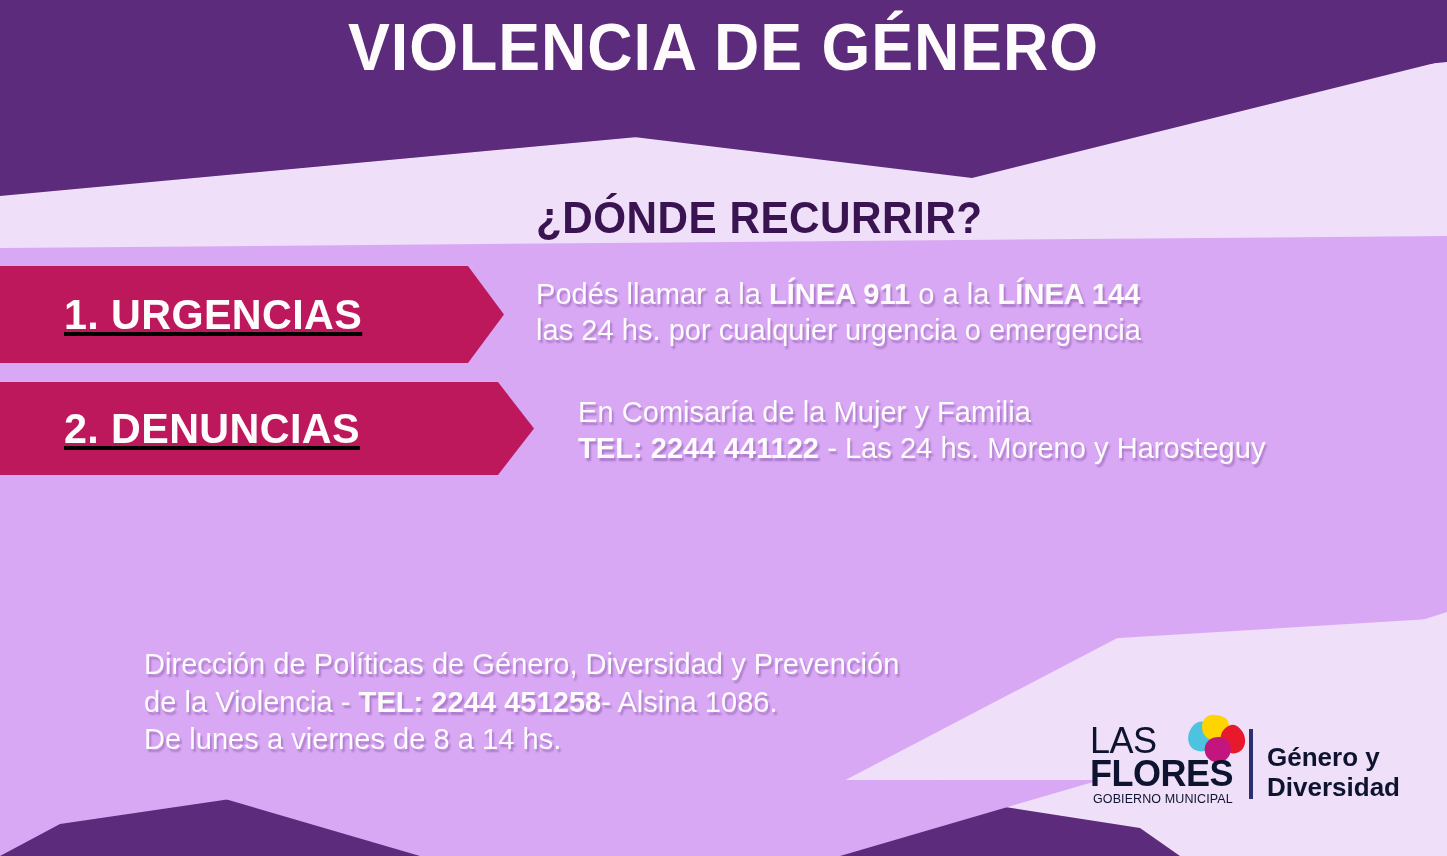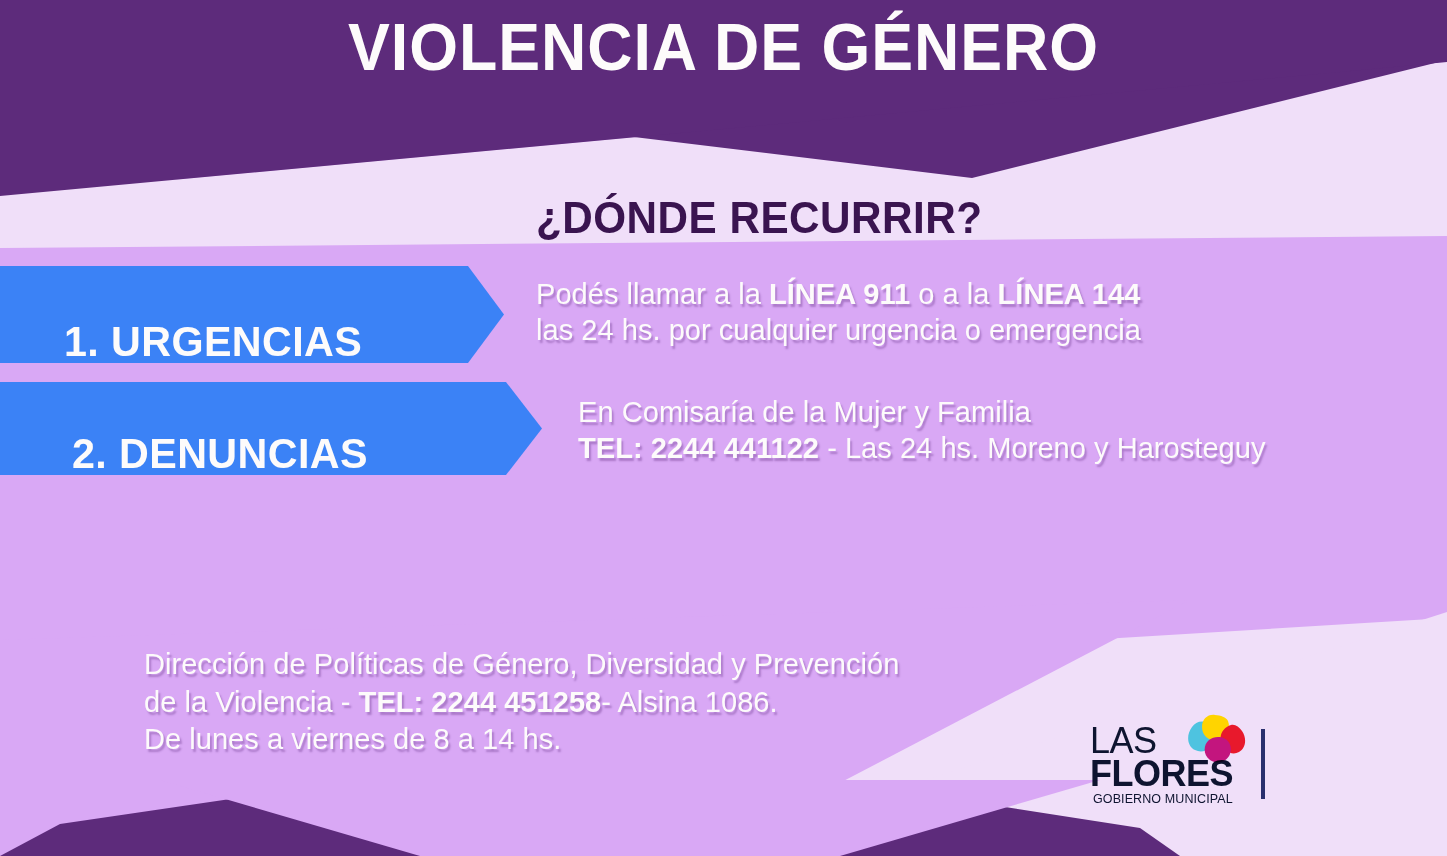--- a/index.html
+++ b/index.html
@@ -56,41 +56,42 @@
     line-height: 1;
     transform: scaleX(0.96);
     transform-origin: left top;
     white-space: nowrap;
     z-index: 5;
   }
 
   
   .bar {
     position: absolute;
-    background: #3b82f6;
+    background: #be185d;
     display: flex;
-    align-items: flex-end;
+    align-items: center;
     z-index: 4;
+    text-decoration: underline;
   }
   .bar-chevron {
     clip-path: polygon(0 0, calc(100% - 36px) 0, 100% 50%, calc(100% - 36px) 100%, 0 100%);
   }
   .bar-label {
     color: #fdfbfb;
     font-weight: 700;
     line-height: 1;
     white-space: nowrap;
     transform: scaleX(0.96);
     transform-origin: left center;
   }
 
   #bar-urgencias { left: 0; top: 266px; width: 504px; height: 97px; }
   #bar-urgencias .bar-label { margin-left: 64px; font-size: 43px; letter-spacing: 0.4px; }
 
-  #bar-denuncias { left: 0; top: 382px; width: 534px; height: 93px; padding-left: 8px; }
+  #bar-denuncias { left: 0; top: 382px; width: 534px; height: 93px; }
   #bar-denuncias .bar-label { margin-left: 64px; font-size: 43px; letter-spacing: 0.4px; }
 
   #bar-contencion { left: 0; top: 496px; width: 1209px; height: 104px; }
   #bar-contencion .bar-label { margin-left: 64px; font-size: 45px; letter-spacing: 0.2px; }
 
   
   .detail {
     position: absolute;
     color: #fdfbfb;
     line-height: 1.20;
@@ -272,15 +273,19 @@
           <path d="M6 16 C0 24 1 35 9 39 C17 43 26 38 29 30 C32 22 28 13 20 11 C14 9.5 9 11.5 6 16 Z" fill="#4EC3E0"></path>
           <path d="M29 4 C22 3 16 8 16 16 C16 25 24 31 32 29 C41 27 45 18 42 10 C40 6 35 4.5 29 4 Z" fill="#FFD400"></path>
           <path d="M45 14 C38 16 33 23 35 31 C37 40 46 45 53 41 C60 37 61 27 56 20 C53 15.5 49 13 45 14 Z" fill="#E8192C"></path>
           <path d="M23 29 C17 34 17 44 24 49 C31 54 41 51 44 43 C47 35 42 27 34 26 C30 25.5 26 26.5 23 29 Z" fill="#C3157E"></path>
         </g>
       </svg>
     </div>
 
     <div class="logo-divider"></div>
 
+    <div class="logo-right">
+      <div>Género y</div>
+      <div>Diversidad</div>
+    </div>
   </div>
 
 </div>
 
 </body></html>

